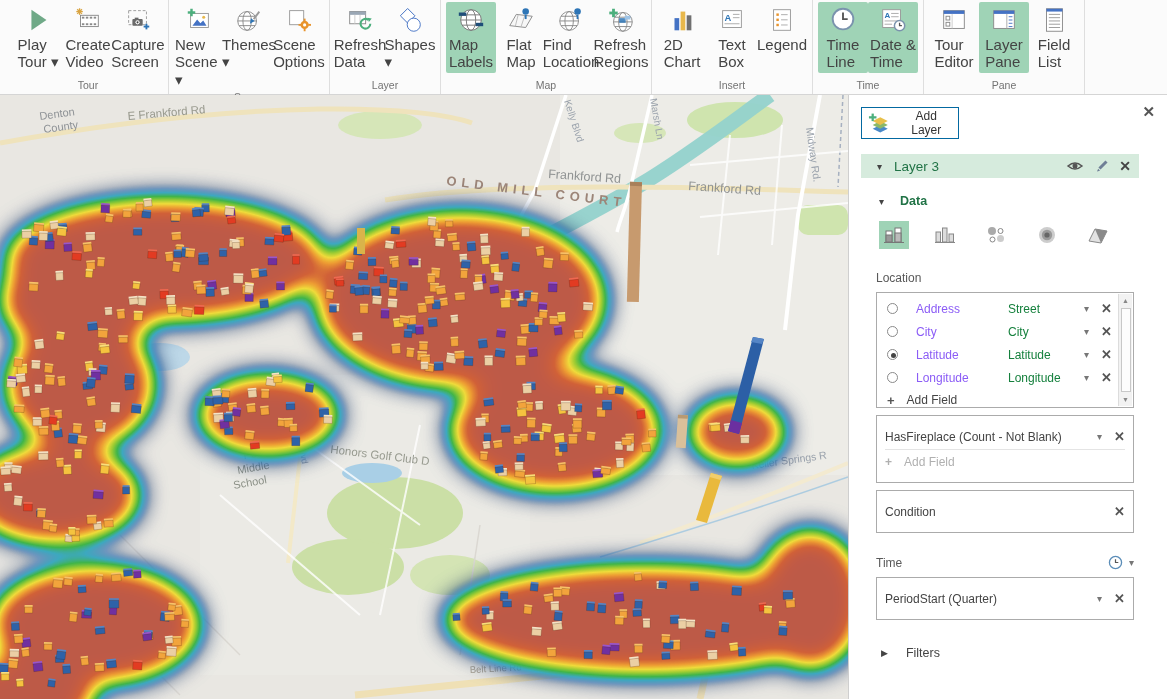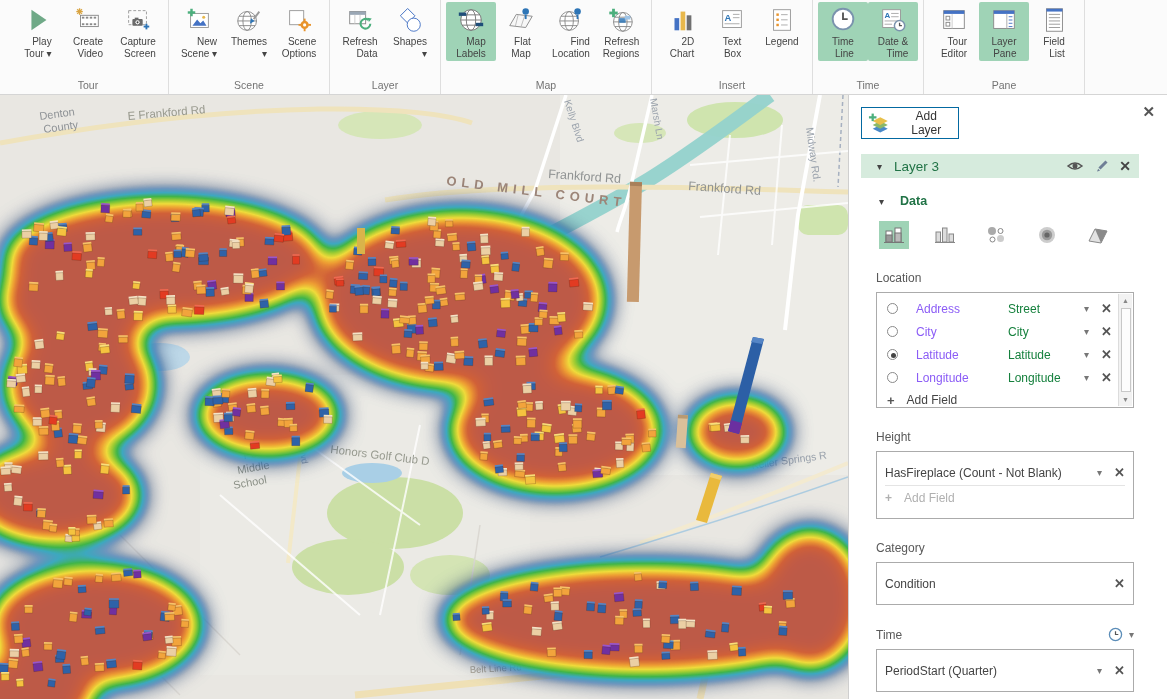--- a/index.html
+++ b/index.html
@@ -9,21 +9,21 @@
   
   .tabmark{position:absolute;top:0;left:0;width:99px;height:5px;background:#217346;}
   .ribbon{position:absolute;top:0;left:0;width:1167px;height:95px;background:#fbfbfb;
           border-bottom:1px solid #d5d5d5;display:flex;align-items:stretch;padding-left:8px;}
   .rgroup{display:flex;flex-direction:column;border-right:1px solid #dedede;padding:2px 5px 0;}
   .rbtns{display:flex;flex:1;align-items:flex-start;}
   .rbtn{width:50px;display:flex;flex-direction:column;align-items:center;
         padding:3px 1px 2px;border-radius:2px;cursor:pointer;}
   .rbtn.active{background:#9fd3b6;}
   .rbtn svg{width:30px;height:30px;flex:none;}
-  .rlabel{font-size:10px;color:#444;text-align:right;white-space:pre-line;line-height:1.15;margin-top:1px;}
+  .rlabel{font-size:15px;color:#444;text-align:left;white-space:pre-line;line-height:1.15;margin-top:1px;}
   .rgname{font-size:10.5px;color:#737373;text-align:center;padding:1px 0 3px;}
   
   .map{position:absolute;top:95px;left:0;width:848px;height:604px;overflow:hidden;background:#e9e7e2;}
   .datetime{position:absolute;top:6px;left:32px;font-size:27px;color:#141414;
             line-height:1.6;white-space:pre-line;letter-spacing:.5px;}
   
   .panel{position:absolute;top:95px;left:848px;width:319px;height:604px;background:#fff;
          border-left:1px solid #cfcfcf;font-size:12px;color:#444;}
   .panel-close{position:absolute;top:8px;right:12px;font-size:15px;color:#555;cursor:pointer;font-weight:bold;}
   .add-layer{display:flex;align-items:center;gap:10px;margin:12px 0 0 12px;width:98px;height:32px;
@@ -2418,34 +2418,32 @@
             <span>Add Field</span>
           </div>
         </div>
       <div class="loc-scroll">
         <span class="sar">▲</span>
         <span class="sthumb"></span>
         <span class="sar">▼</span>
       </div>
     </div>
 
-    <div class="sec-label">Height</div>
     <div class="field-box">
       <div class="fb-row">
         <span class="fb-text">HasFireplace (Count - Not Blank)</span>
         <span class="caret">▾</span>
         <span class="xdel">✕</span>
       </div>
       <div class="fb-row disabled">
         <span class="plus">+</span>
         <span class="fb-text">Add Field</span>
       </div>
     </div>
 
-    <div class="sec-label">Category</div>
     <div class="field-box">
       <div class="fb-row">
         <span class="fb-text">Condition</span>
         <span class="xdel">✕</span>
       </div>
     </div>
 
     <div class="time-head">
       <span class="lbl">Time</span>
       <svg viewBox="0 0 16 16">

